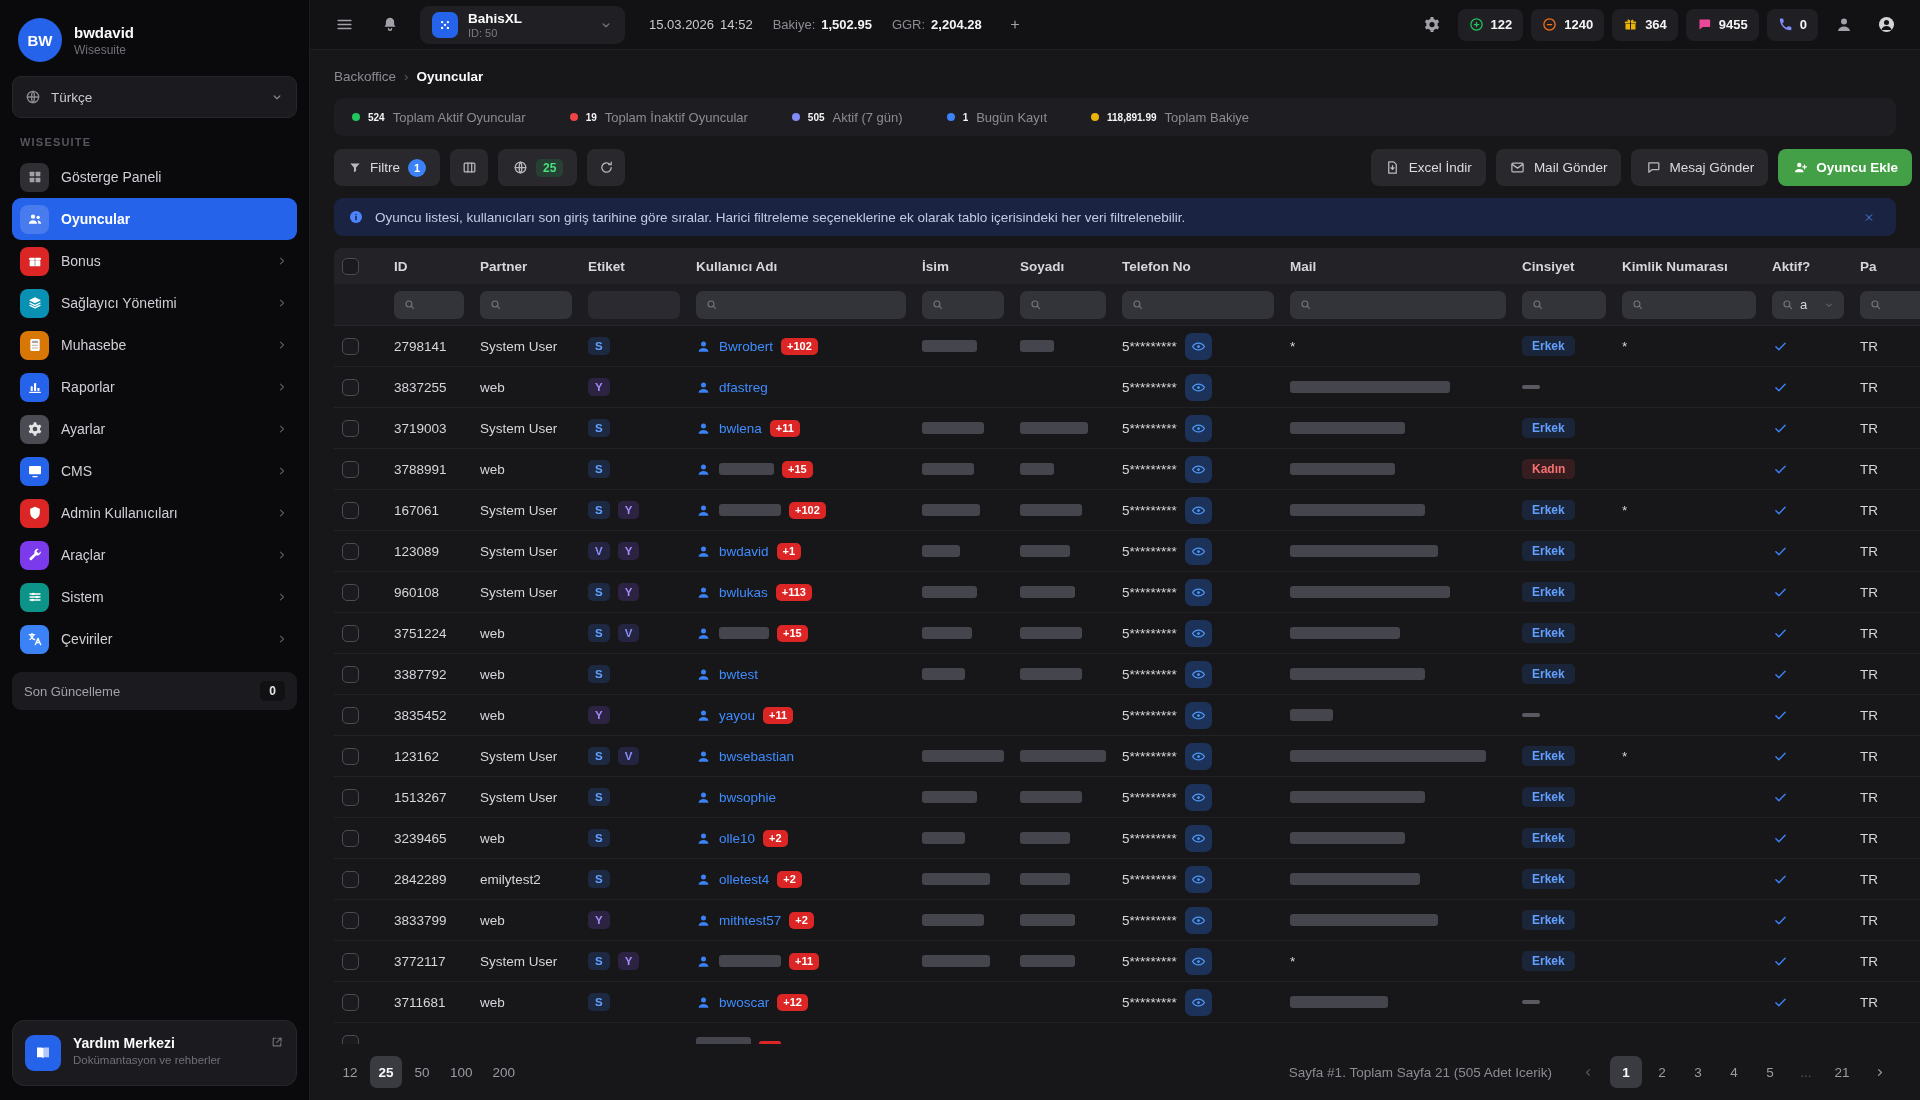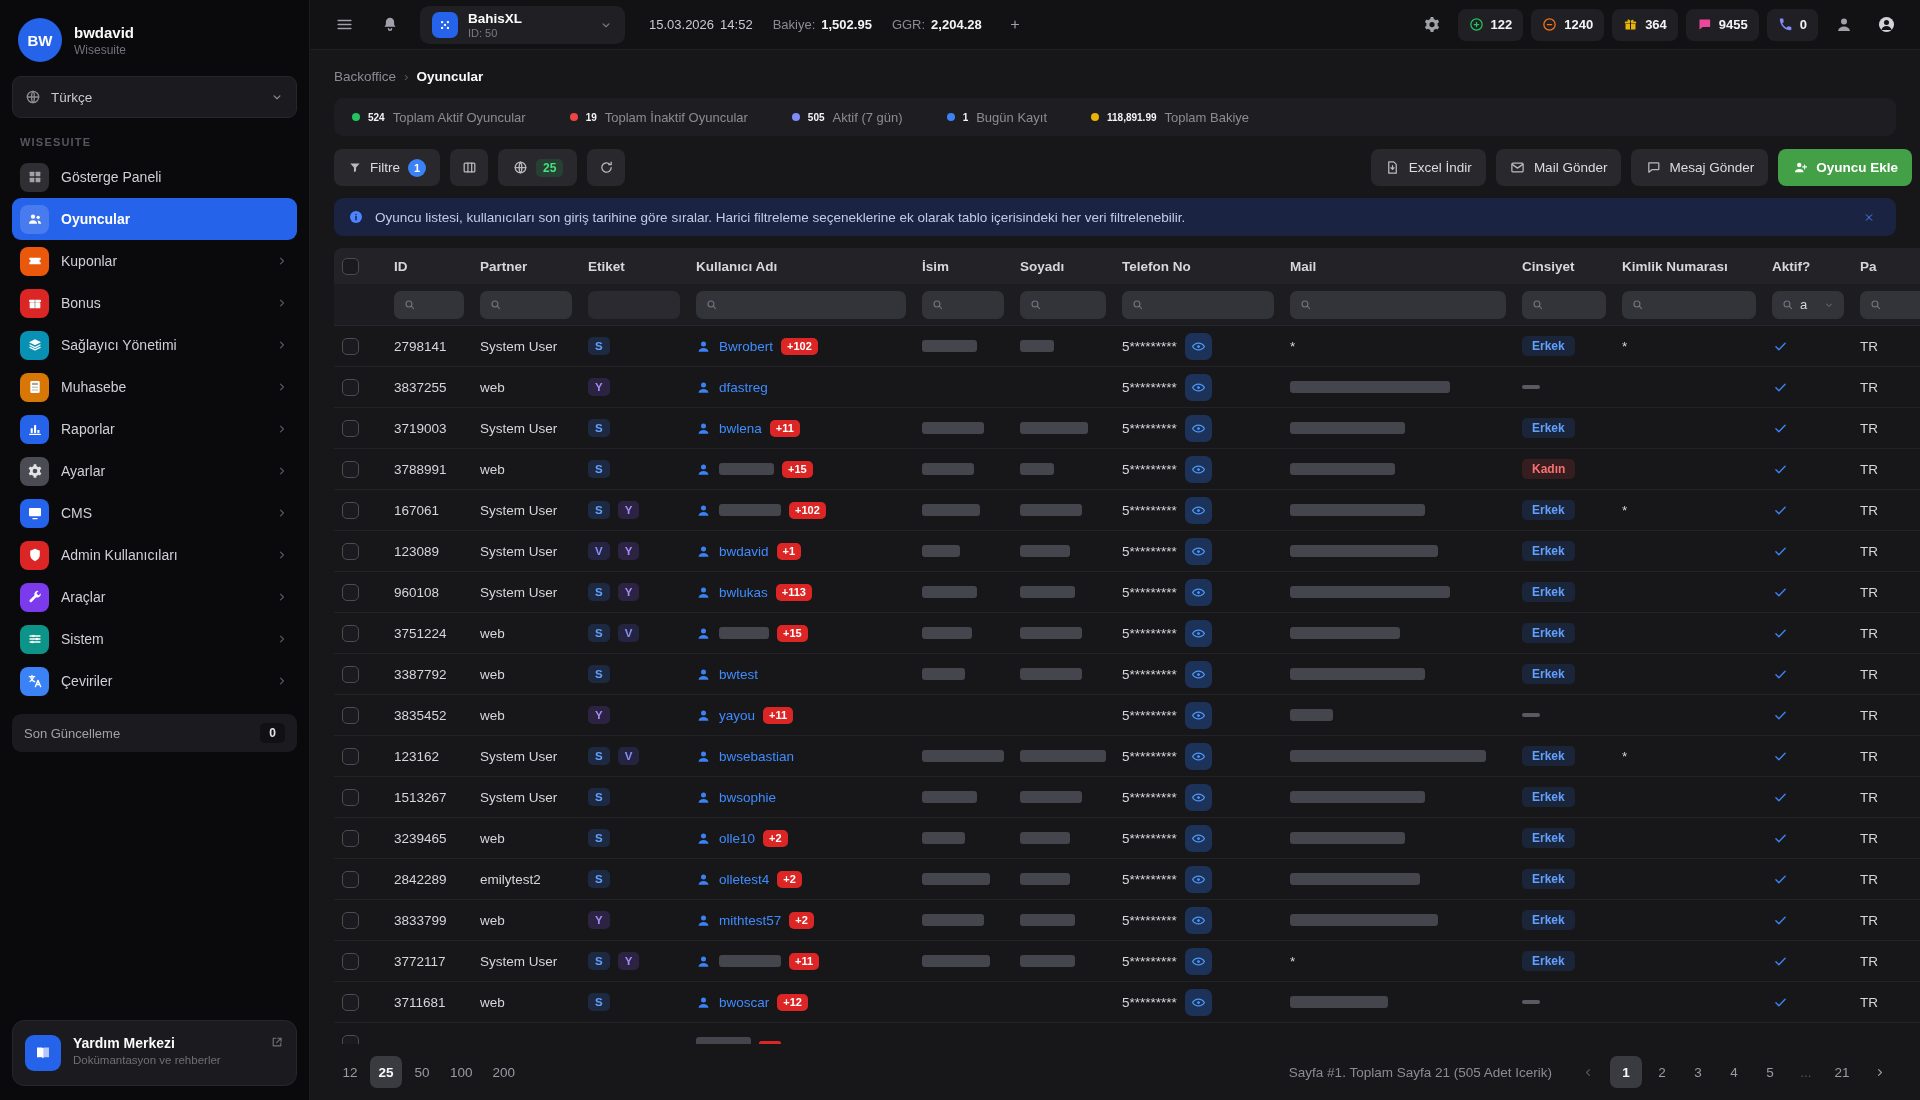--- a/index.html
+++ b/index.html
@@ -172,33 +172,20 @@
         <div class="mitem active">
           <span class="micon" style="background:rgba(255,255,255,0.16);color:#ffffff">
             <svg class="ic" viewBox="0 0 24 24" aria-hidden="true">
               <circle cx="9" cy="8.5" r="3.2" fill="currentColor"></circle>
               <path d="M2.8 19c.4-3.3 3-5 6.2-5s5.8 1.7 6.2 5z" fill="currentColor"></path>
               <circle cx="16.8" cy="9.5" r="2.5" fill="currentColor"></circle>
               <path d="M16 14.1c2.9.2 5 1.8 5.3 4.9h-4.1z" fill="currentColor"></path>
             </svg>
           </span>
           <span class="mlabel">Oyuncular</span>
-        </div>
-        <div class="mitem">
-          <span class="micon" style="background:#ea580c;color:#ffffff">
-            <svg class="ic" viewBox="0 0 24 24" aria-hidden="true">
-              <path d="M3.5 7h17v3.2a1.8 1.8 0 0 0 0 3.6V17h-17v-3.2a1.8 1.8 0 0 0 0-3.6z" fill="currentColor"></path>
-            </svg>
-          </span>
-          <span class="mlabel">Kuponlar</span>
-          <span class="mchev">
-            <svg class="ic" viewBox="0 0 24 24" aria-hidden="true">
-              <path d="M9.5 7l5 5-5 5" stroke="currentColor" fill="none" stroke-width="2" stroke-linecap="round" stroke-linejoin="round"></path>
-            </svg>
-          </span>
         </div>
         <div class="mitem">
           <span class="micon" style="background:#dc2626;color:#ffffff">
             <svg class="ic" viewBox="0 0 24 24" aria-hidden="true">
               <rect x="4" y="11" width="16" height="9" rx="1" fill="currentColor"></rect>
               <rect x="3" y="7" width="18" height="3.4" rx="1" fill="currentColor"></rect>
               <path d="M12 7v13" stroke="#dc2626" stroke-width="0"></path>
               <path d="M12 7v13" stroke="rgba(0,0,0,.35)" stroke-width="1.6"></path>
             </svg>
           </span>

